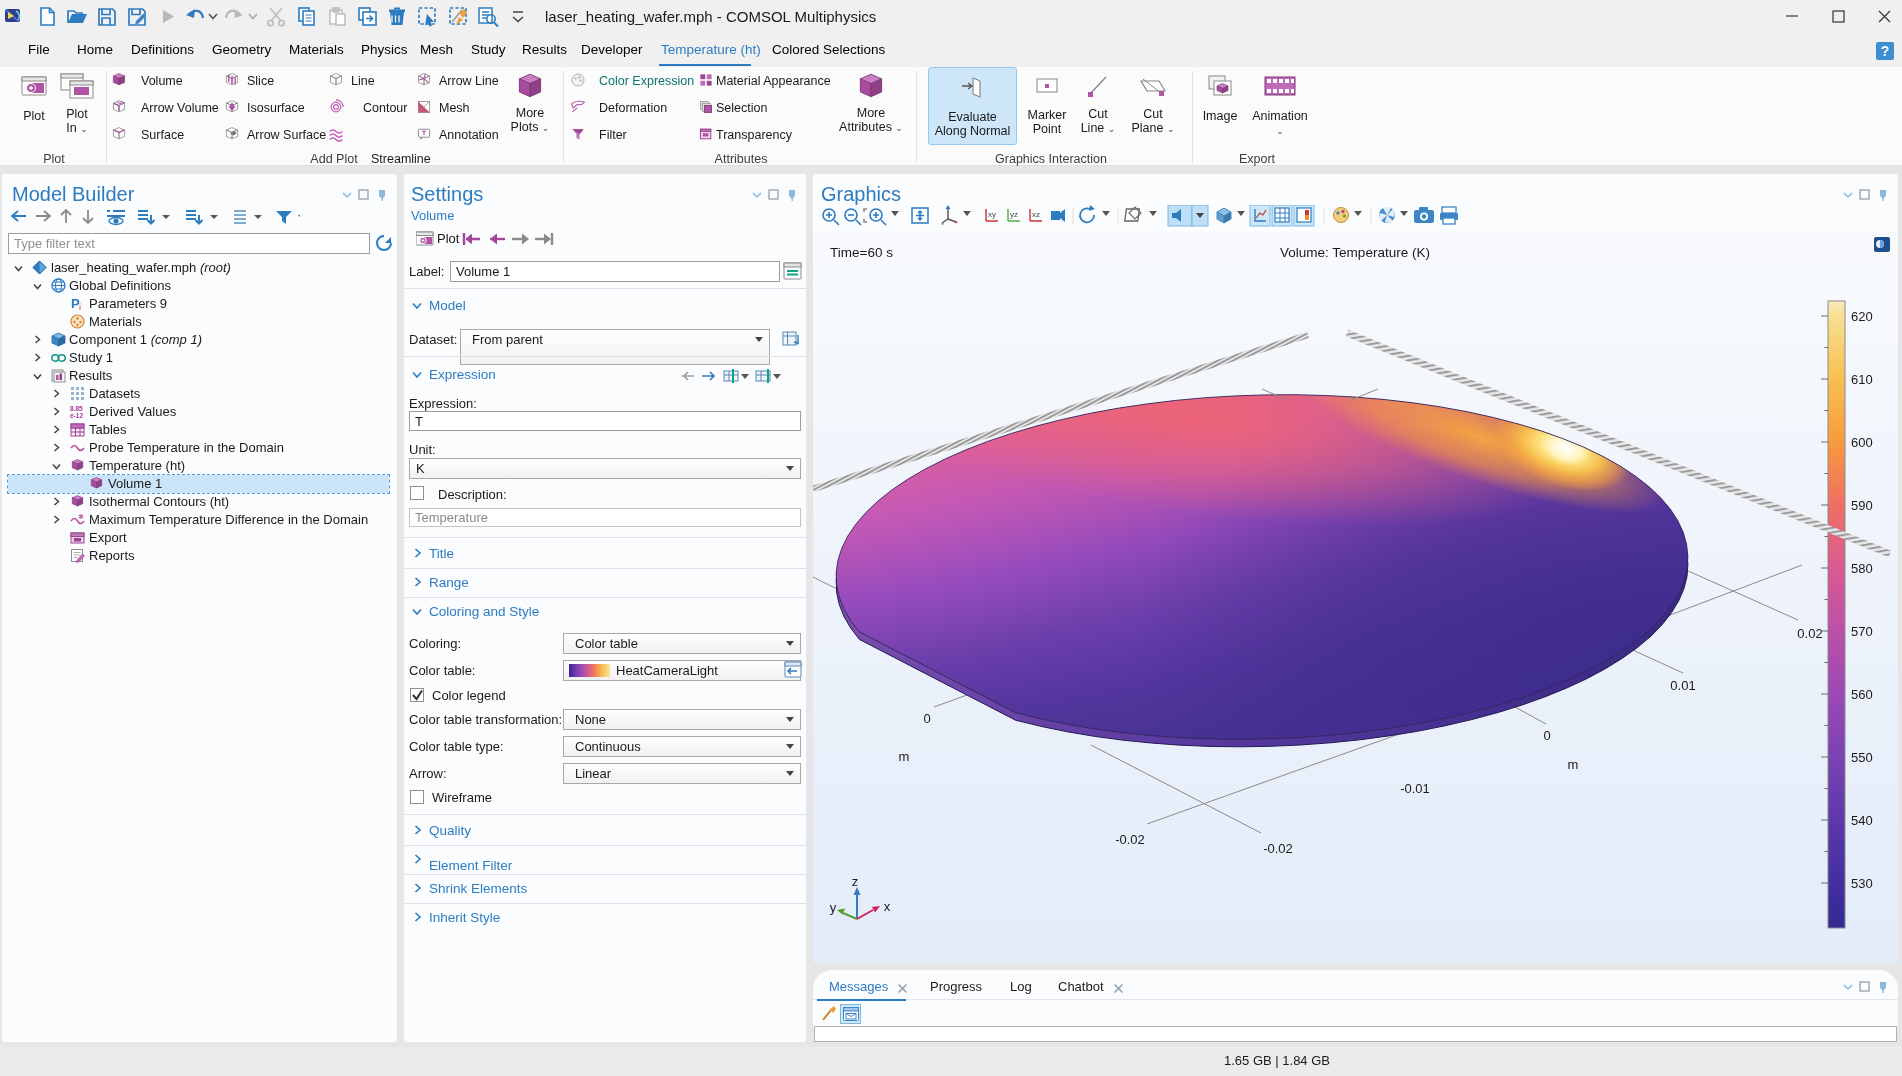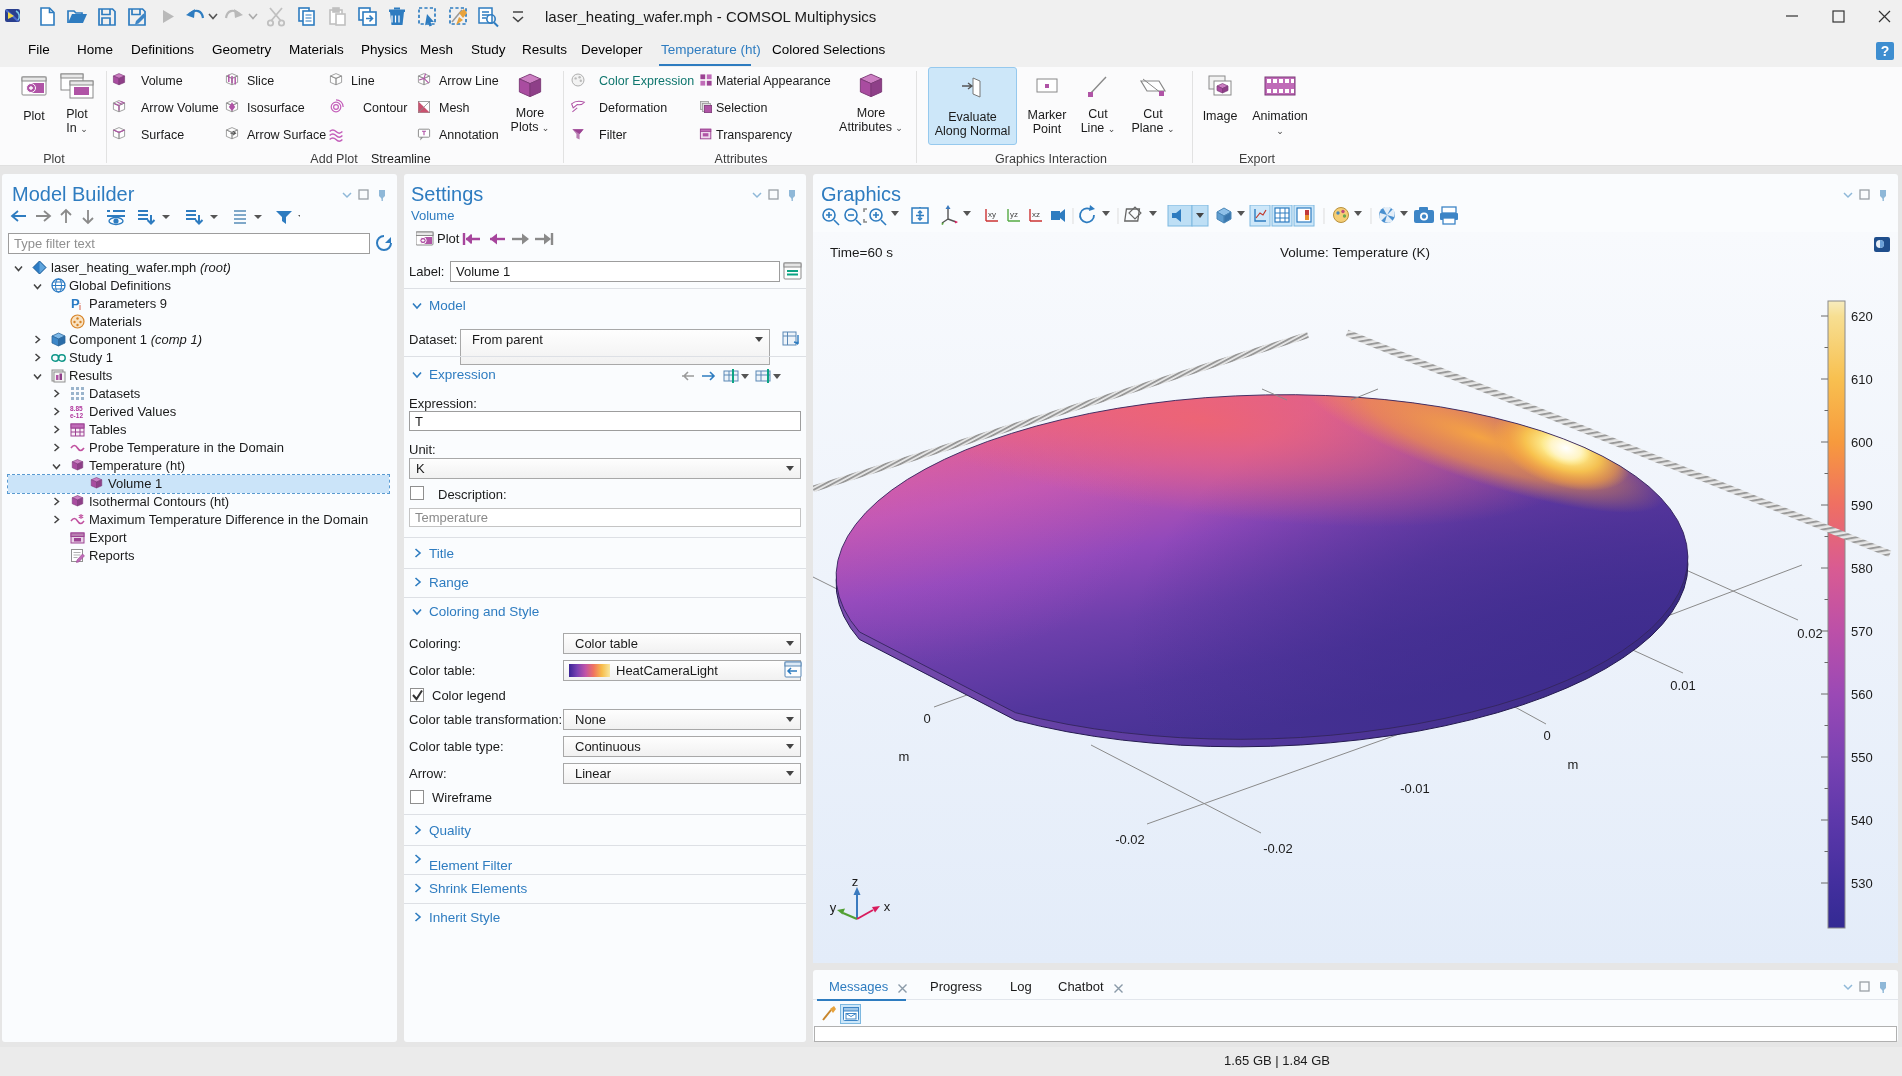--- a/index.html
+++ b/index.html
@@ -980,21 +980,21 @@
         <line x1="857" y1="919" x2="843" y2="913" stroke="#51a033" stroke-width="2"></line>
           <path d="M837 910l8-1.5-2.5 6z" fill="#51a033"></path>
         <line x1="857" y1="919" x2="873" y2="910" stroke="#d81b5d" stroke-width="2"></line>
           <path d="M880 906l-8 1 3 5.5z" fill="#d81b5d"></path>
         <text x="855" y="886" font-size="13" fill="#1a1a1a" text-anchor="middle">z</text>
         <text x="833" y="912" font-size="13" fill="#1a1a1a" text-anchor="middle">y</text>
         <text x="887" y="911" font-size="13" fill="#1a1a1a" text-anchor="middle">x</text>
       </g>
     </svg>
   </div>
-  <div class="panel" id="p-messages" style="left:813px; top:803px; width:1085px; height:72px;">
+  <div class="panel" id="p-messages" style="left:813px; top:803px; width:1085px; height:72px;border-radius:19px;">
     <div class="lbl" style="left:16px;top:9px;color:#2e7cc0;">Messages</div>
     <svg class="abs" style="left:84px;top:13px" width="11" height="11">
         <path d="M1.5 1.5l8 8M9.5 1.5l-8 8" stroke="#8a9aa8" stroke-width="1.4"></path>
       </svg>
     <div class="lbl" style="left:117px;top:9px;">Progress</div>
     <div class="lbl" style="left:197px;top:9px;">Log</div>
     <div class="lbl" style="left:245px;top:9px;">Chatbot</div>
     <svg class="abs" style="left:300px;top:13px" width="11" height="11">
         <path d="M1.5 1.5l8 8M9.5 1.5l-8 8" stroke="#8a9aa8" stroke-width="1.4"></path>
       </svg>

